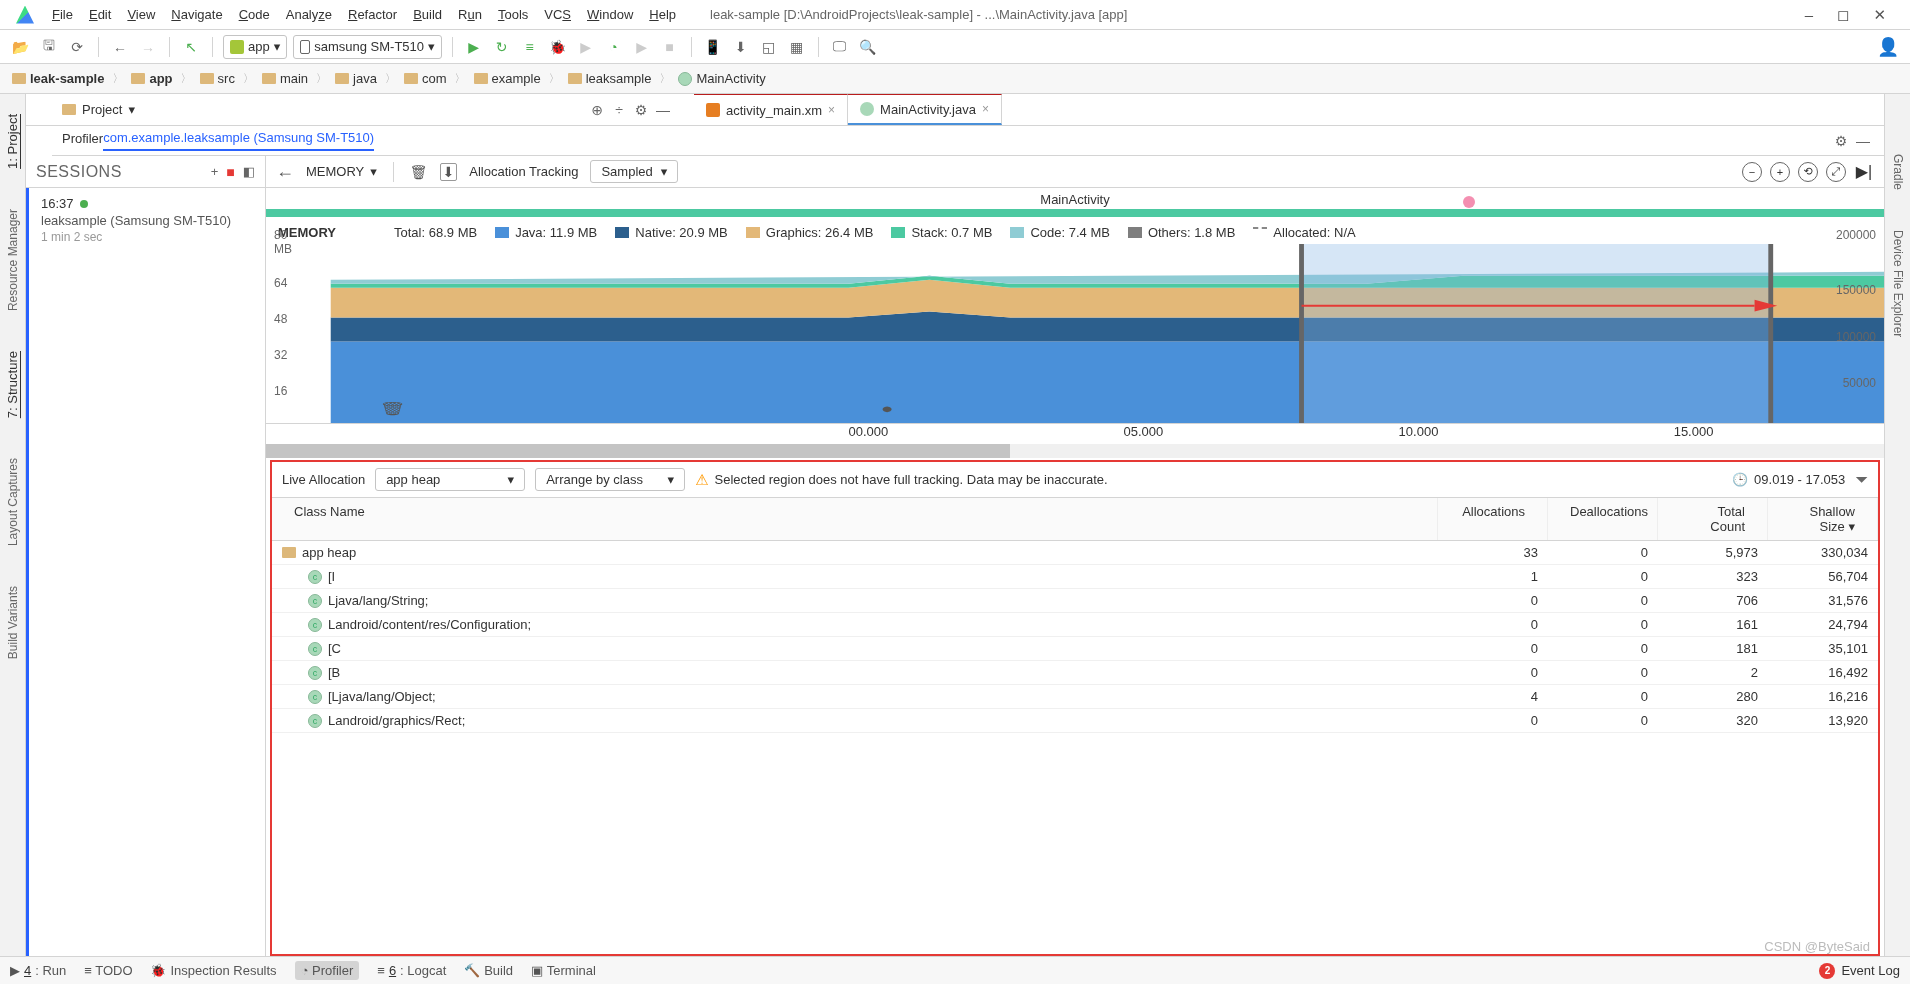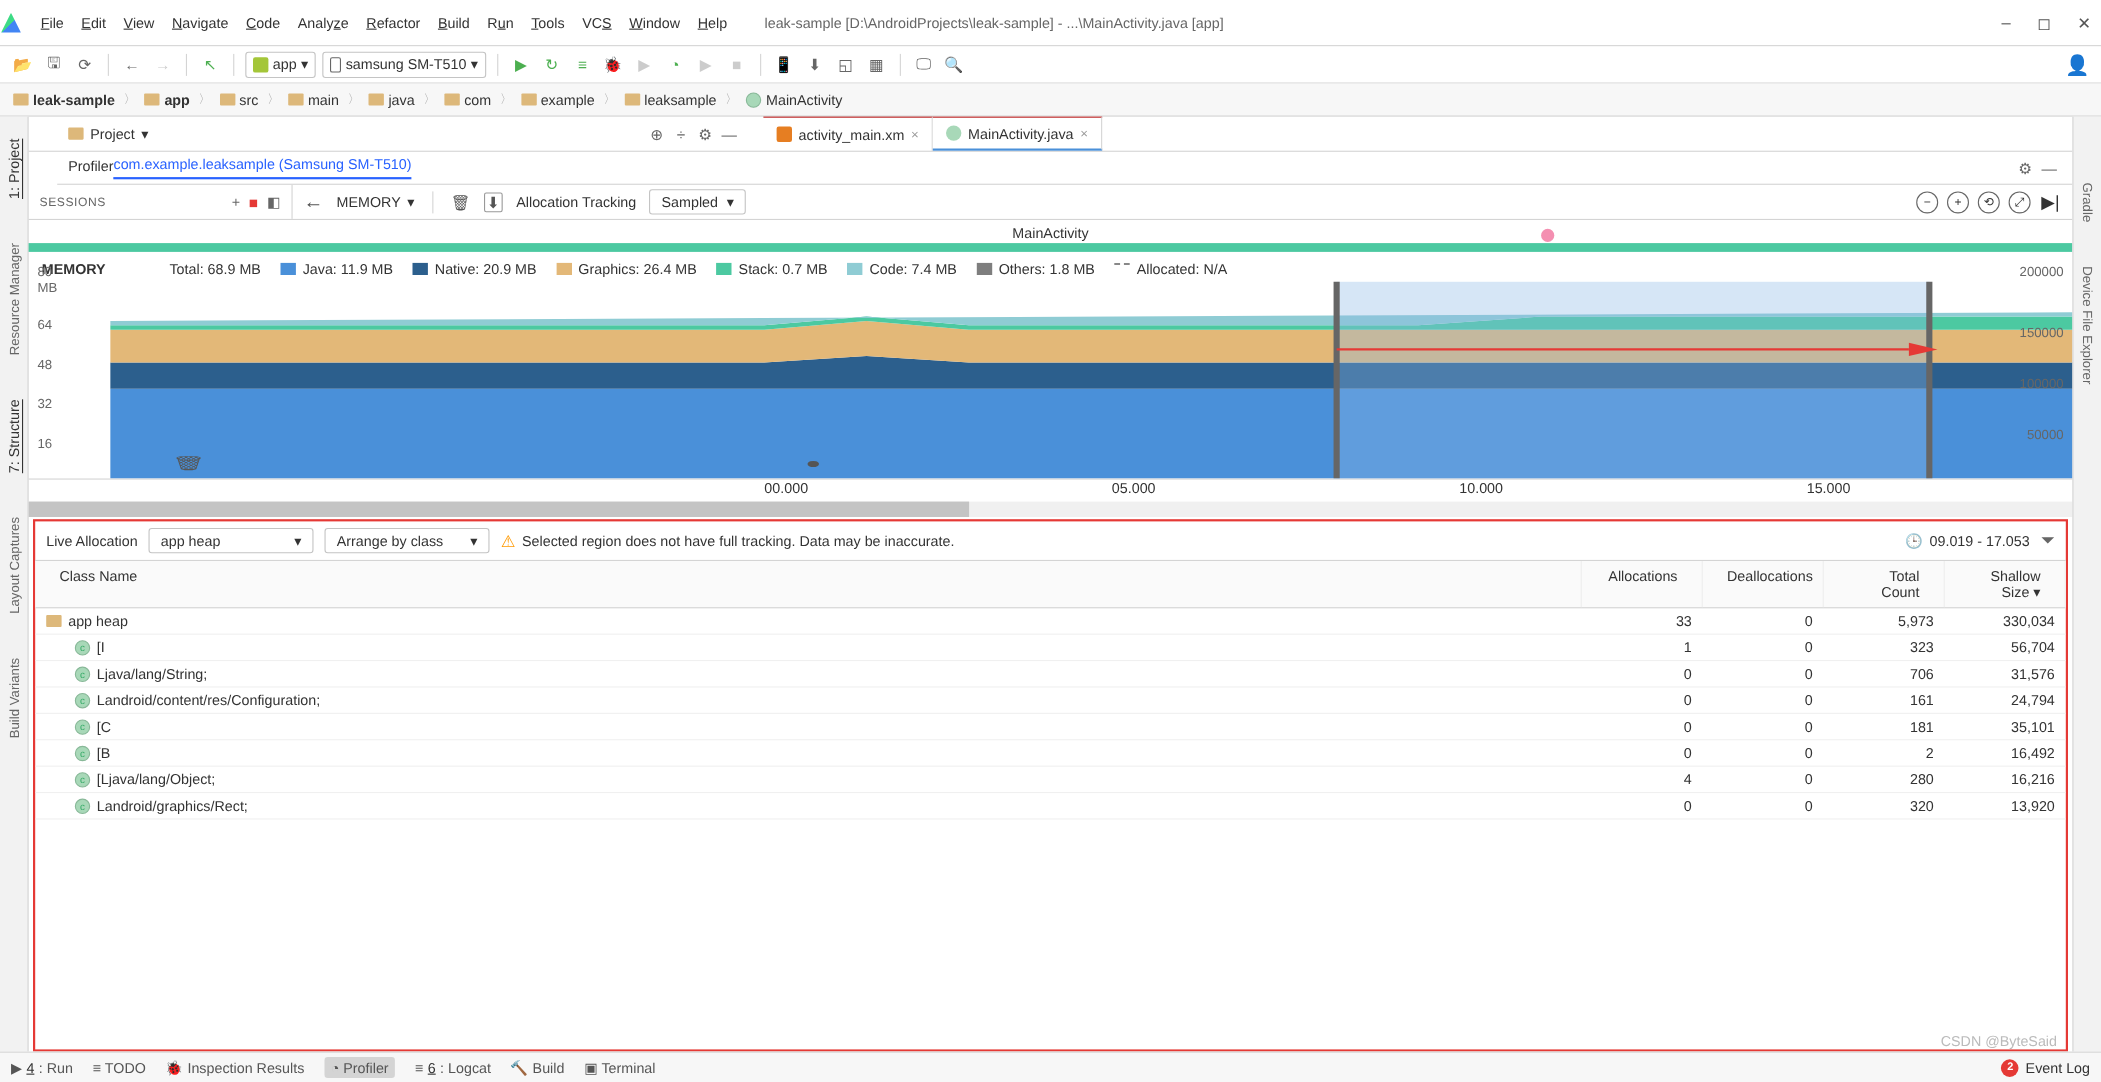--- a/index.html
+++ b/index.html
@@ -1,17 +1,17 @@
 <!DOCTYPE html>
 <html><head>
 <meta charset="utf-8">
 <style>
 *{box-sizing:border-box;margin:0;padding:0;font-family:-apple-system,BlinkMacSystemFont,"Segoe UI",Arial,sans-serif;font-size:13px;color:#333}
 body{background:#fff;width:1910px;height:984px;display:flex;flex-direction:column;overflow:hidden;position:relative}
-.menubar{display:flex;align-items:center;height:42px;padding:0 1px;gap:4px;border-bottom:1px solid #d4d4d4}
+.menubar{display:flex;align-items:center;height:30px;padding:0 16px;gap:4px;border-bottom:1px solid #d4d4d4}
 .menubar .logo{width:18px;height:18px;background:linear-gradient(135deg,#3ddb85 50%,#4285f4 50%);clip-path:polygon(50% 0,100% 100%,0 100%);margin-right:8px}
 .menubar .menuitem{padding:2px 6px;cursor:pointer}
 .menubar .menuitem u{text-decoration:underline}
 .menubar .title{margin-left:24px;color:#666;font-size:13px;flex:1}
 .menubar .wctrl{display:flex;gap:24px;margin-right:8px}
 .menubar .wctrl span{cursor:pointer;font-size:15px;color:#555}
 .toolbar{display:flex;align-items:center;height:34px;padding:0 10px;gap:6px;border-bottom:1px solid #d4d4d4}
 .tbtn{width:22px;height:22px;display:flex;align-items:center;justify-content:center;color:#666;cursor:pointer;font-size:14px}
 .tbsep{width:1px;height:20px;background:#d4d4d4;margin:0 4px}
 .combo{display:flex;align-items:center;height:24px;border:1px solid #c4c4c4;border-radius:3px;padding:0 6px;gap:4px;cursor:pointer;background:#fff}
@@ -258,21 +258,21 @@
     <div class="profilerhdr">
       <span class="tab1">Profiler</span>
       <span class="tab2">com.example.leaksample (Samsung SM-T510)</span>
       <span class="spacer"></span>
       <span class="tbtn">⚙</span>
       <span class="tbtn">—</span>
     </div>
 
     <div class="sesrow">
       <div class="sessions">
-        <span style="font-size:11px;color:#666;letter-spacing:0.5px">SESSIONS</span>
+        <span style="font-size:16px;color:#666;letter-spacing:0.5px">SESSIONS</span>
         <span class="sbtns">
           <span>+</span>
           <span class="red">■</span>
           <span>◧</span>
         </span>
       </div>
       <div class="memtool">
         <span class="back">←</span>
         <span class="memcombo">
           <span>MEMORY</span>
@@ -290,20 +290,28 @@
           <span>−</span>
           <span>+</span>
           <span>⟲</span>
           <span>⤢</span>
           <span style="border:none;font-size:16px">▶|</span>
         </span>
       </div>
     </div>
 
     <div class="bodyrow">
+      <div class="sesslist">
+        <div class="stime">
+          <span>16:37</span>
+          <span class="sdot"></span>
+        </div>
+        <div class="sdev">leaksample (Samsung SM-T510)</div>
+        <div class="sdur">1 min 2 sec</div>
+      </div>
 
       <div class="chartarea">
         <div class="actlabel">
           <span class="pinkdot"></span>
           <span>MainActivity</span>
         </div>
         <div class="actbar"></div>
 
         <div class="legend">
           <b>MEMORY</b>

